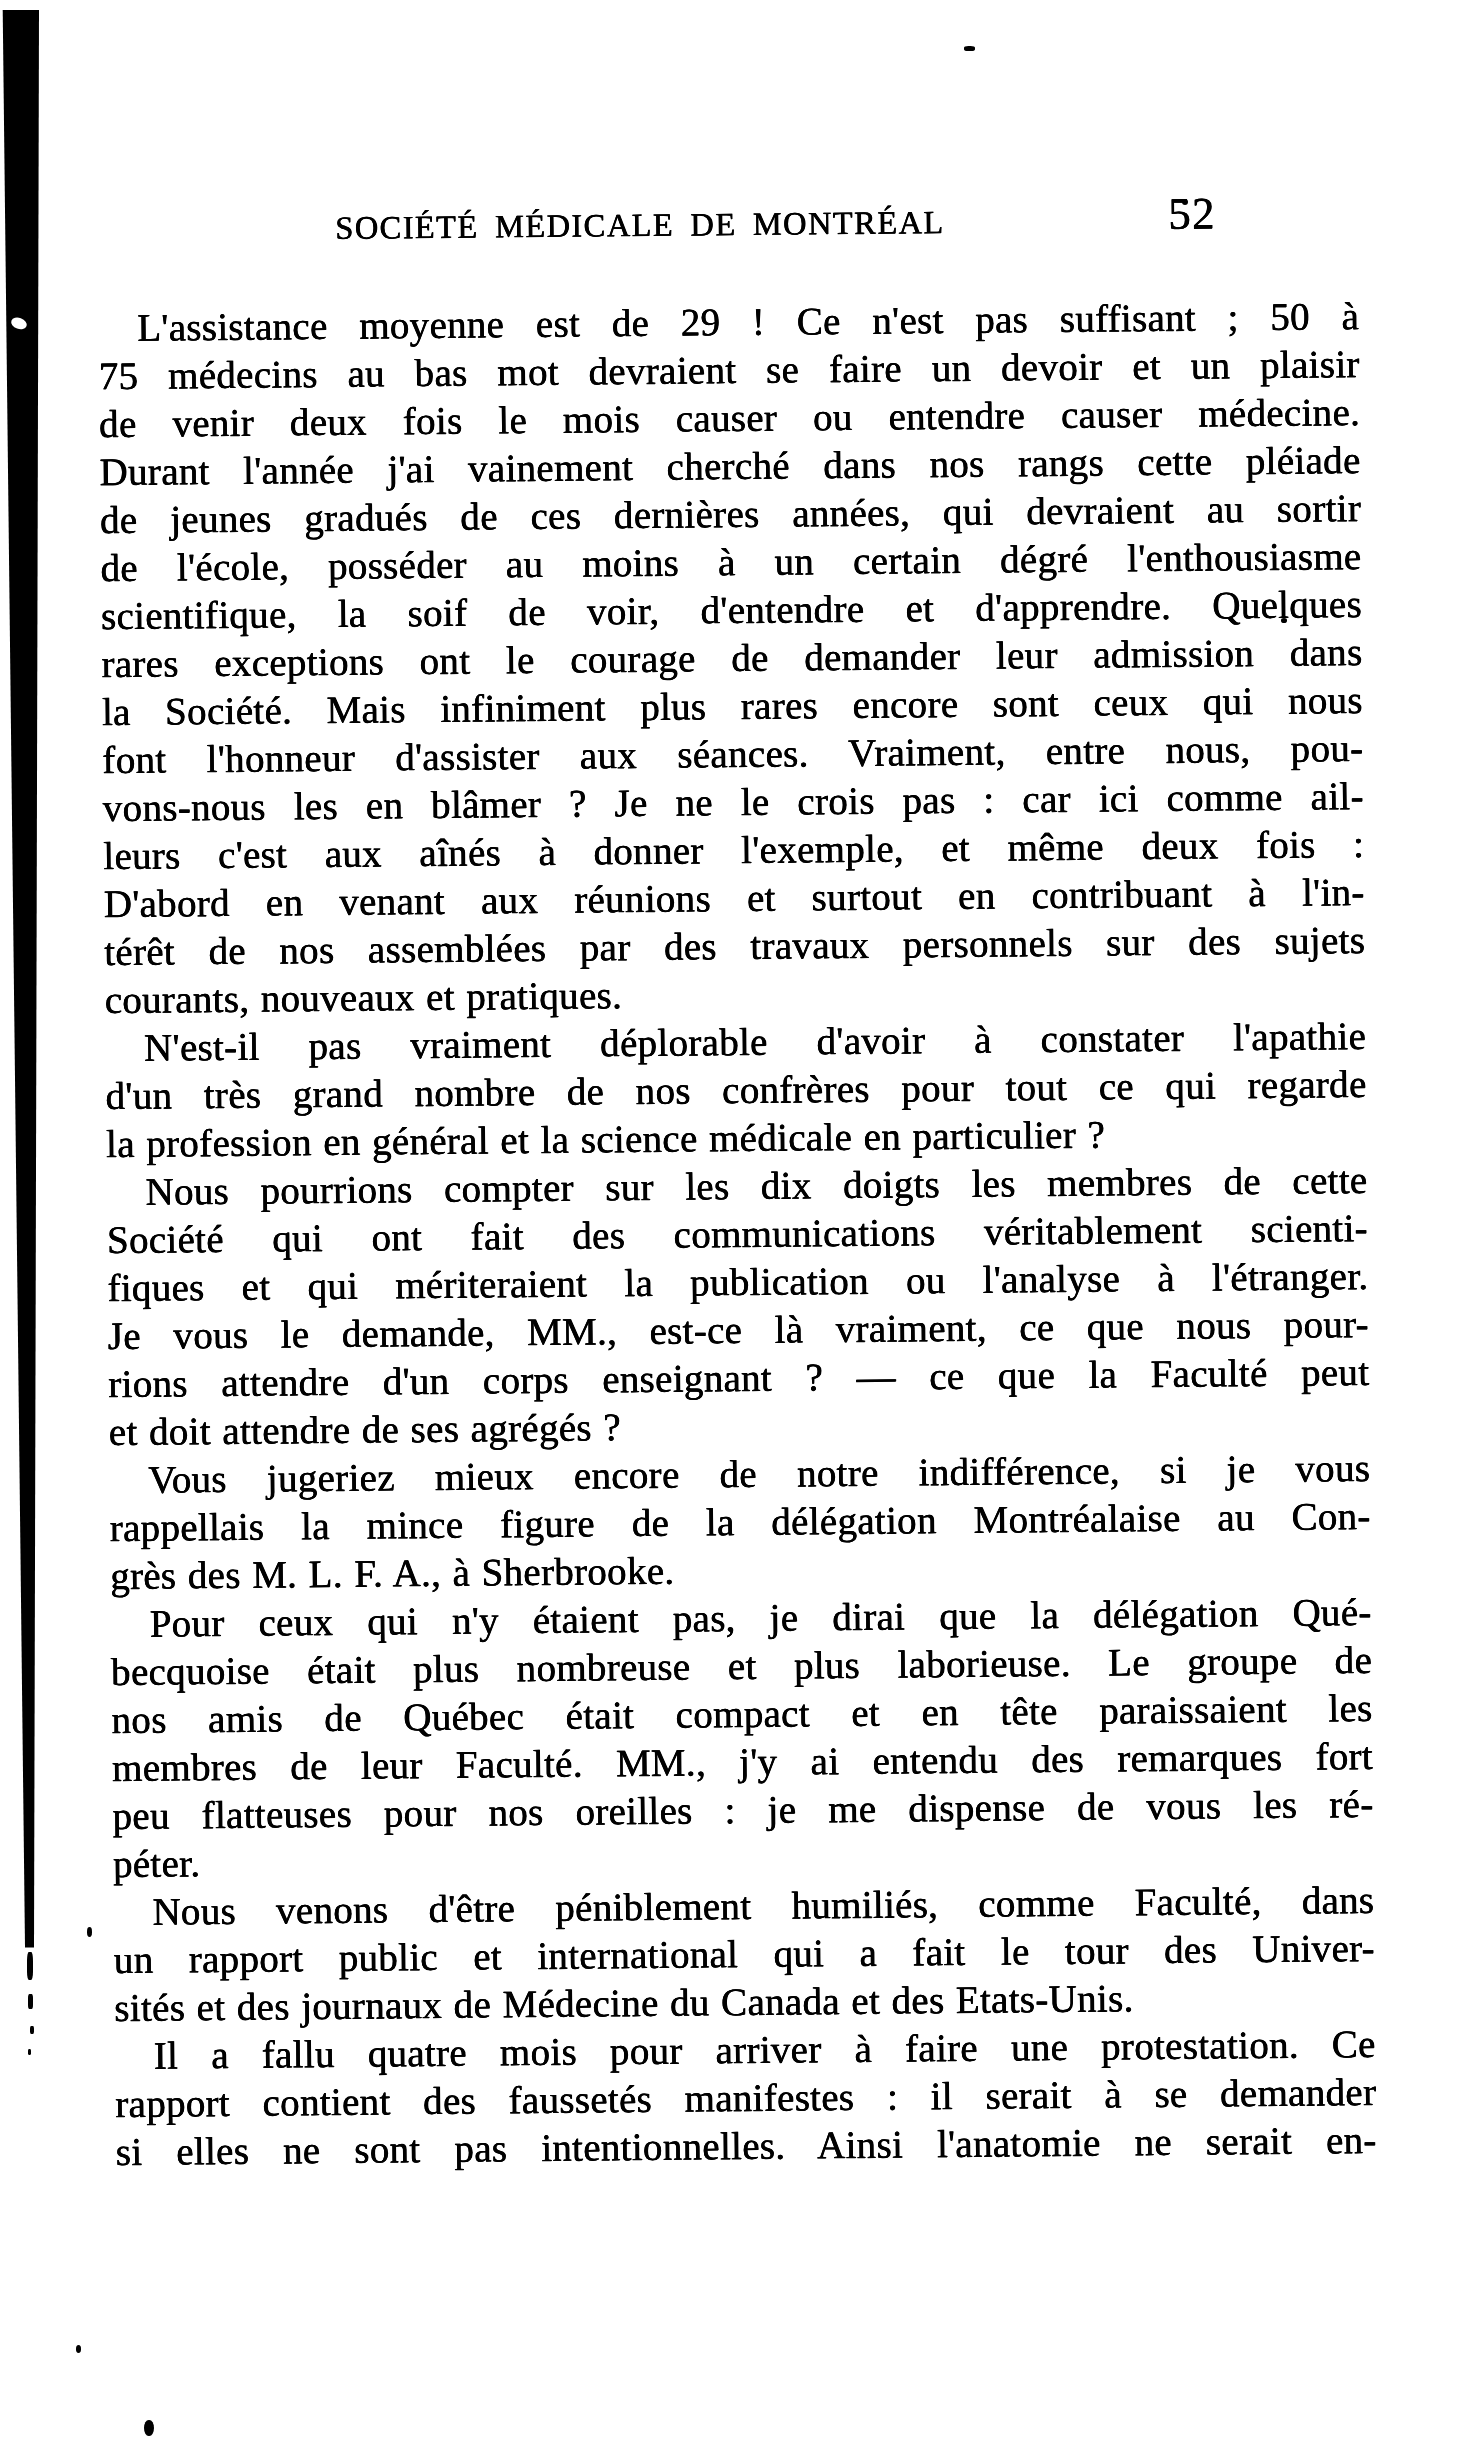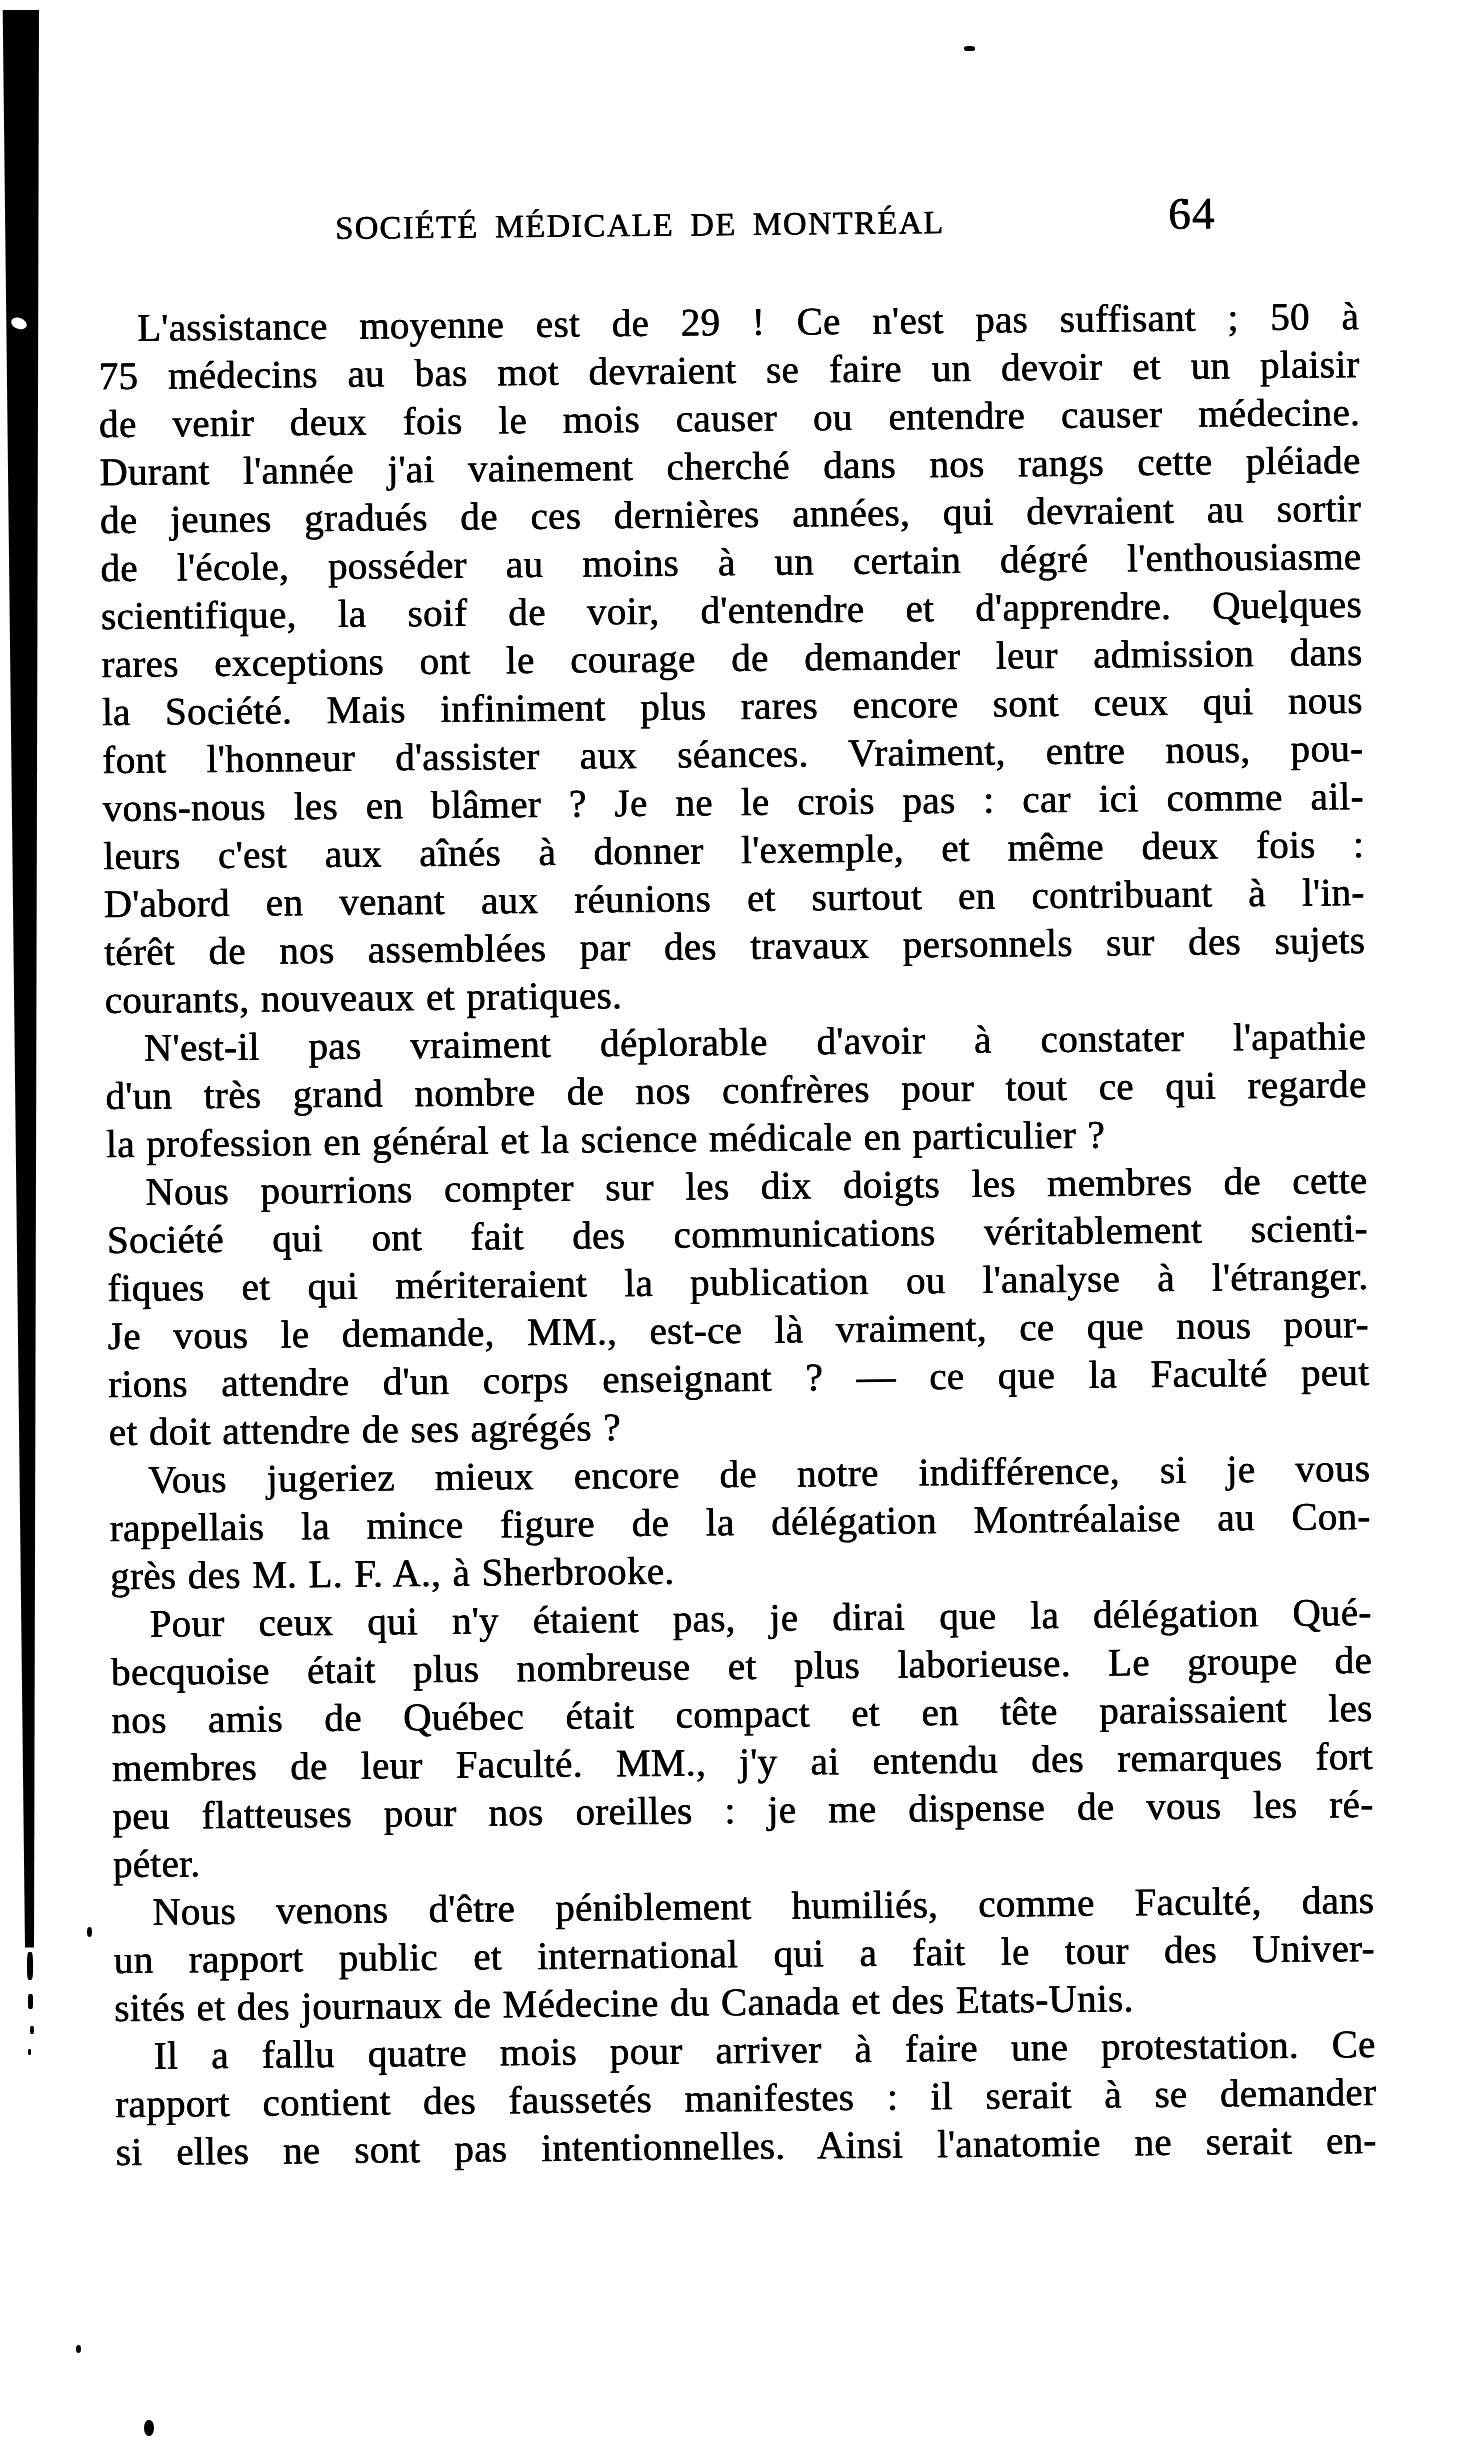--- a/index.html
+++ b/index.html
@@ -57,21 +57,21 @@
 </head>
 <body>
 
 <div class="page" style="background: rgb(255, 255, 255); color: rgb(0, 0, 0);">
   <div class="scan-bar"></div>
   <div class="scan-bar-notch"></div>
 
   <div class="content">
     <div class="header">
       <div class="title">SOCIÉTÉ MÉDICALE DE MONTRÉAL</div>
-      <div class="pagenum">64</div>
+      <div class="pagenum">52</div>
     </div>
     <div class="textblock" id="textblock">
         <div class="line first">L'assistance moyenne est de 29 ! Ce n'est pas suffisant ; 50 à</div>
         <div class="line">75 médecins au bas mot devraient se faire un devoir et un plaisir</div>
         <div class="line">de venir deux fois le mois causer ou entendre causer médecine.</div>
         <div class="line">Durant l'année j'ai vainement cherché dans nos rangs cette pléiade</div>
         <div class="line">de jeunes gradués de ces dernières années, qui devraient au sortir</div>
         <div class="line">de l'école, posséder au moins à un certain dégré l'enthousiasme</div>
         <div class="line">scientifique, la soif de voir, d'entendre et d'apprendre. Quelques</div>
         <div class="line">rares exceptions ont le courage de demander leur admission dans</div>

